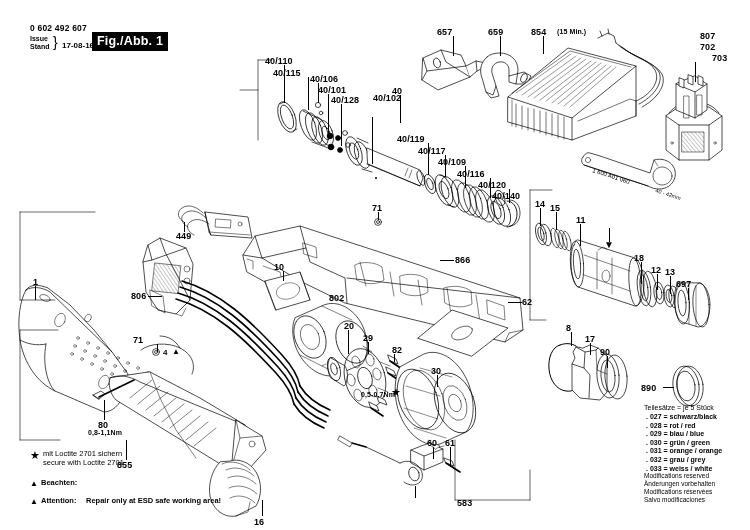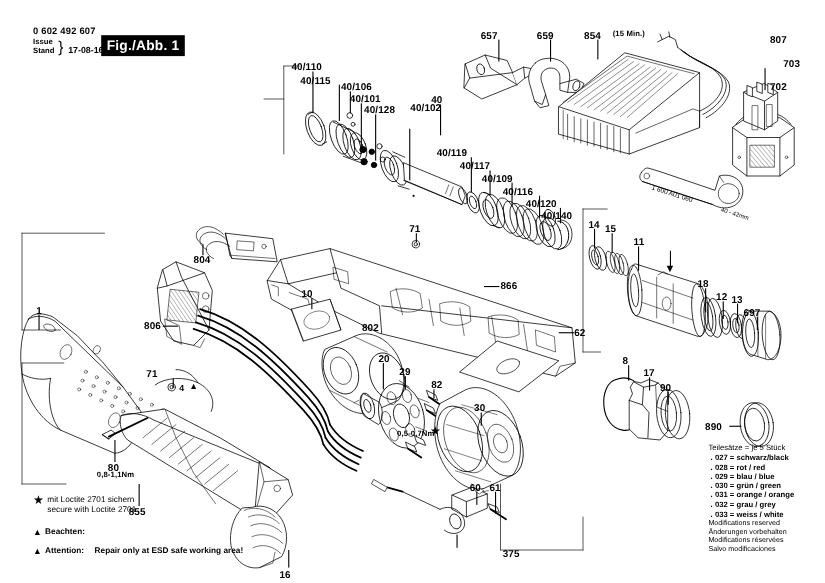--- a/index.html
+++ b/index.html
@@ -617,21 +617,21 @@
   <div class="ln lnv" style="left:415px;top:486px;height:12px;"></div>
   <div class="ln lnv" style="left:262px;top:500px;height:16px;"></div>
   <div class="ln lnv" style="left:609px;top:228px;height:14px;"></div>
 
   <div id="callout-layer">
       <div class="lbl" style="left: 437px; top: 27px;">657</div>
       <div class="lbl" style="left: 488px; top: 27px;">659</div>
       <div class="lbl" style="left: 531px; top: 27px;">854</div>
       <div class="lbl xs" style="left: 557px; top: 28px;">(15 Min.)</div>
       <div class="lbl" style="left: 700px; top: 31px;">807</div>
-      <div class="lbl" style="left: 700px; top: 42px; margin-top: 32px;">702</div>
+      <div class="lbl" style="left: 700px; top: 42px;">702</div>
       <div class="lbl" style="left: 700px; top: 53px; margin-left: 12px;">703</div>
       <div class="lbl" style="left: 265px; top: 56px;">40/110</div>
       <div class="lbl" style="left: 273px; top: 68px;">40/115</div>
       <div class="lbl" style="left: 310px; top: 74px;">40/106</div>
       <div class="lbl" style="left: 318px; top: 85px;">40/101</div>
       <div class="lbl" style="left: 331px; top: 95px;">40/128</div>
       <div class="lbl" style="left: 392px; top: 86px;">40</div>
       <div class="lbl" style="left: 357px; top: 93px; margin-left: 16px;">40/102</div>
       <div class="lbl" style="left: 397px; top: 134px;">40/119</div>
       <div class="lbl" style="left: 418px; top: 146px;">40/117</div>
@@ -640,41 +640,41 @@
       <div class="lbl" style="left: 478px; top: 180px;">40/120</div>
       <div class="lbl" style="left: 492px; top: 191px;">40/140</div>
       <div class="lbl" style="left: 535px; top: 199px;">14</div>
       <div class="lbl" style="left: 550px; top: 203px;">15</div>
       <div class="lbl" style="left: 576px; top: 215px;">11</div>
       <div class="lbl" style="left: 634px; top: 253px;">18</div>
       <div class="lbl" style="left: 651px; top: 265px;">12</div>
       <div class="lbl" style="left: 665px; top: 267px;">13</div>
       <div class="lbl" style="left: 676px; top: 279px;">697</div>
       <div class="lbl" style="left: 372px; top: 203px;">71</div>
-      <div class="lbl" style="left: 176px; top: 231px;">804</div>
+      <div class="lbl" style="left: 176px; top: 231px;">449</div>
       <div class="lbl" style="left: 455px; top: 255px;">866</div>
       <div class="lbl" style="left: 274px; top: 262px;">10</div>
       <div class="lbl" style="left: 131px; top: 291px;">806</div>
       <div class="lbl" style="left: 329px; top: 293px;">802</div>
       <div class="lbl" style="left: 522px; top: 297px;">62</div>
       <div class="lbl" style="left: 344px; top: 321px;">20</div>
       <div class="lbl" style="left: 33px; top: 277px;">1</div>
       <div class="lbl" style="left: 133px; top: 335px;">71</div>
       <div class="lbl" style="left: 566px; top: 323px;">8</div>
       <div class="lbl" style="left: 585px; top: 334px;">17</div>
       <div class="lbl" style="left: 600px; top: 347px;">90</div>
       <div class="lbl" style="left: 363px; top: 333px;">29</div>
       <div class="lbl" style="left: 392px; top: 345px;">82</div>
       <div class="lbl" style="left: 431px; top: 366px;">30</div>
       <div class="lbl" style="left: 641px; top: 383px;">890</div>
       <div class="lbl" style="left: 98px; top: 420px;">80</div>
       <div class="lbl" style="left: 427px; top: 438px;">60</div>
       <div class="lbl" style="left: 445px; top: 438px;">61</div>
       <div class="lbl" style="left: 117px; top: 460px;">855</div>
-      <div class="lbl" style="left: 457px; top: 498px;">375</div>
+      <div class="lbl" style="left: 457px; top: 498px;">583</div>
       <div class="lbl" style="left: 254px; top: 517px;">16</div>
       <div class="lbl xs" style="left: 361px; top: 391px;">0,5-0,7Nm</div>
       <div class="lbl xs" style="left: 88px; top: 429px;">0,8-1,1Nm</div>
     </div>
 
   <div style="position:absolute;left:604px;top:240px;font-size:10px;line-height:10px;">▼</div>
 
   <div class="star" style="left:391px;top:387px;">★</div>
 
   <div class="lbl sm" style="left:163px;top:348px;">4</div>

